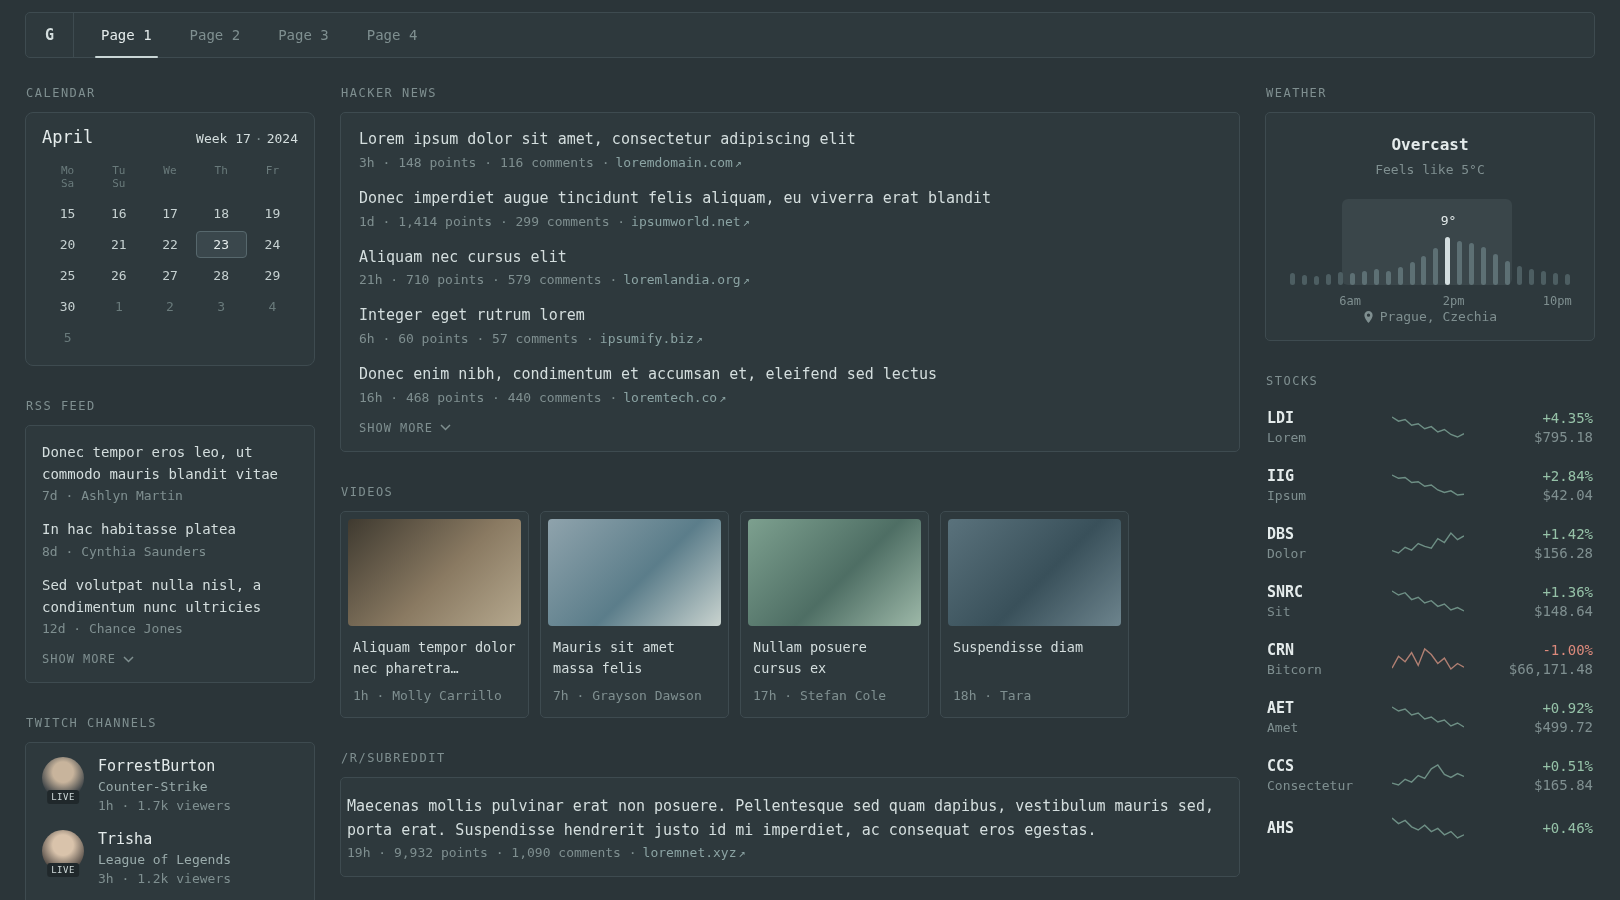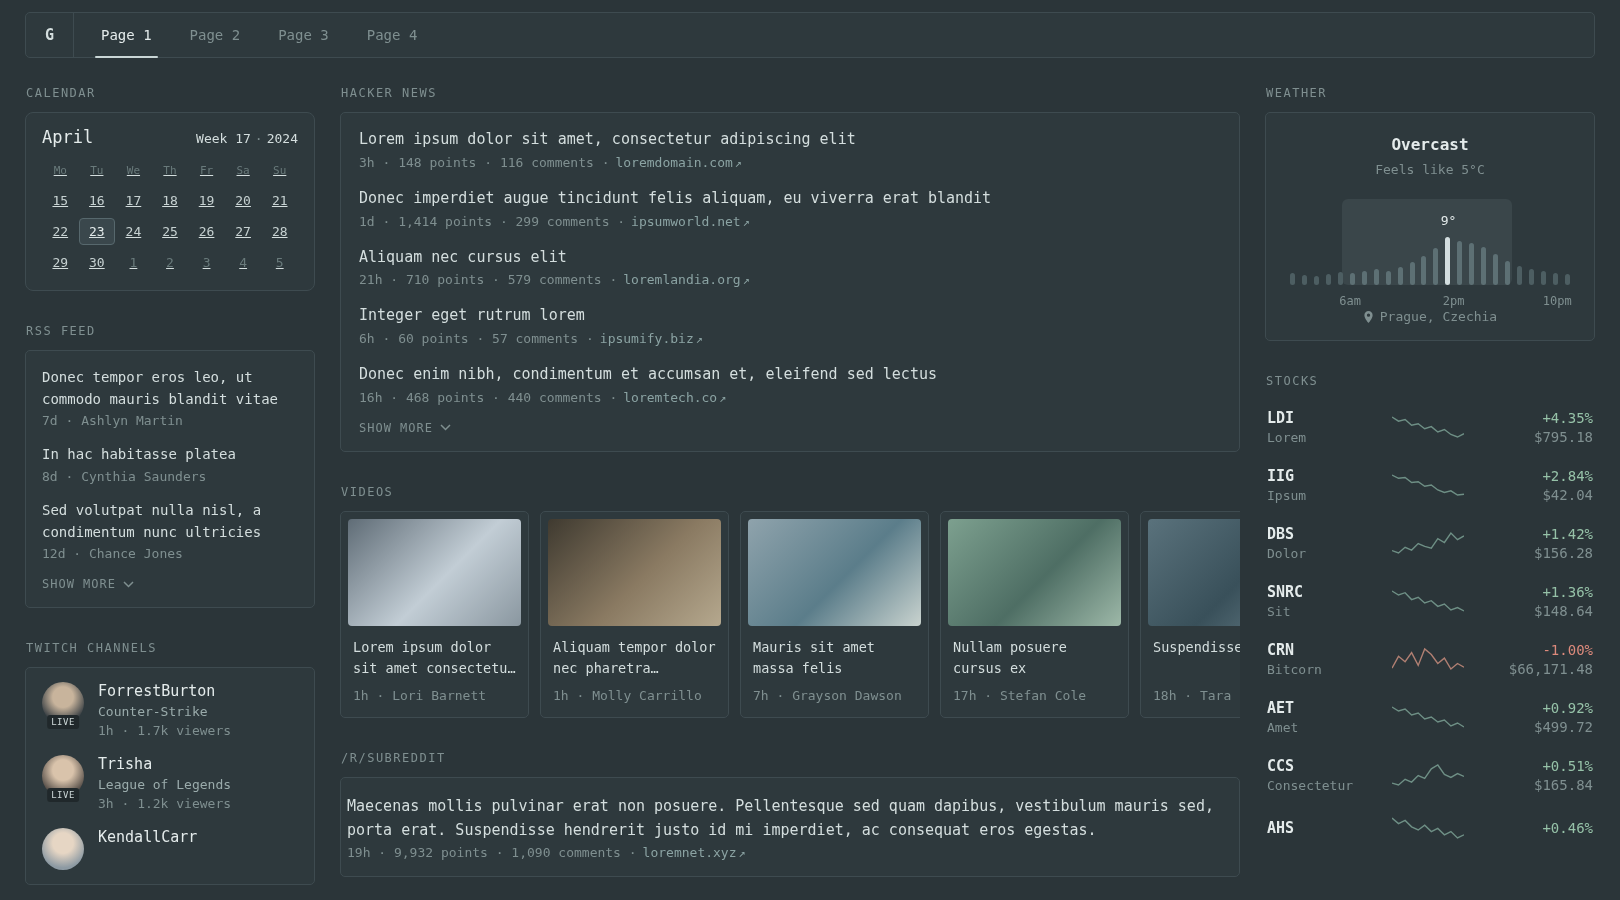--- a/index.html
+++ b/index.html
@@ -33,21 +33,21 @@
   .domain{color:var(--link);margin-left:6px;cursor:pointer;}
   .ext{color:var(--link);margin-left:2px;font-size:12px;}
   .show-more{display:inline-flex;align-items:center;gap:7px;font-size:12px;letter-spacing:1px;color:var(--muted);cursor:pointer;margin-top:16px;}
   .chev{display:inline-block;}
   
   .calendar-card{padding:14px 16px 14px;border-radius:8px;}
   .cal-head{display:flex;justify-content:space-between;align-items:baseline;}
   .cal-month{font-size:17px;color:var(--text-bright);}
   .cal-week{font-size:13px;color:var(--text);}
   .cal-week .dot{color:var(--muted);margin:0 4px;}
-  .cal-dow,.cal-days{display:grid;grid-template-columns:repeat(7,1fr);text-decoration:underline;}
+  .cal-dow,.cal-days{display:grid;grid-template-columns:repeat(5,1fr);}
   .cal-dow{margin-top:17px;}
   .dow{text-align:center;font-size:11px;color:var(--subtle);}
   .cal-days{margin-top:10px;row-gap:4px;}
   .day{height:27px;display:flex;align-items:center;justify-content:center;font-size:13px;color:#c6d1d1;border:1px solid transparent;border-radius:4px;}
   .day.selected{background:var(--selected-bg);border-color:#57686d;color:var(--text-bright);}
   .day.outside{color:var(--subtle);}
   
   .rss-card{padding:16px;}
   .rss-item + .rss-item{margin-top:16px;}
   .rss-title{font-size:14px;line-height:1.55;color:var(--text);cursor:pointer;}
@@ -287,25 +287,20 @@
                 <polyline points="1,1 5.5,5.5 10,1" fill="none" stroke="#7f8f90" stroke-width="1.5"></polyline>
               </svg>
           </div>
         </div>
       </section>
 
       <section class="widget">
         <h2 class="widget-title">VIDEOS</h2>
         <div class="videos-row">
 
-            <div class="video-card">
-              <div class="thumb" style="background: linear-gradient(135deg, rgb(95, 108, 118), rgb(194, 205, 213) 55%, rgb(138, 151, 160));"></div>
-              <div class="video-title">Lorem ipsum dolor sit amet consectetu…</div>
-              <div class="video-meta">1h · Lori Barnett</div>
-            </div>
 
             <div class="video-card">
               <div class="thumb" style="background: linear-gradient(135deg, rgb(63, 58, 48), rgb(138, 122, 98) 55%, rgb(181, 168, 142));"></div>
               <div class="video-title">Aliquam tempor dolor nec pharetra…</div>
               <div class="video-meta">1h · Molly Carrillo</div>
             </div>
 
             <div class="video-card">
               <div class="thumb" style="background: linear-gradient(135deg, rgb(143, 163, 172), rgb(91, 125, 138) 55%, rgb(201, 211, 207));"></div>
               <div class="video-title">Mauris sit amet massa felis</div>

